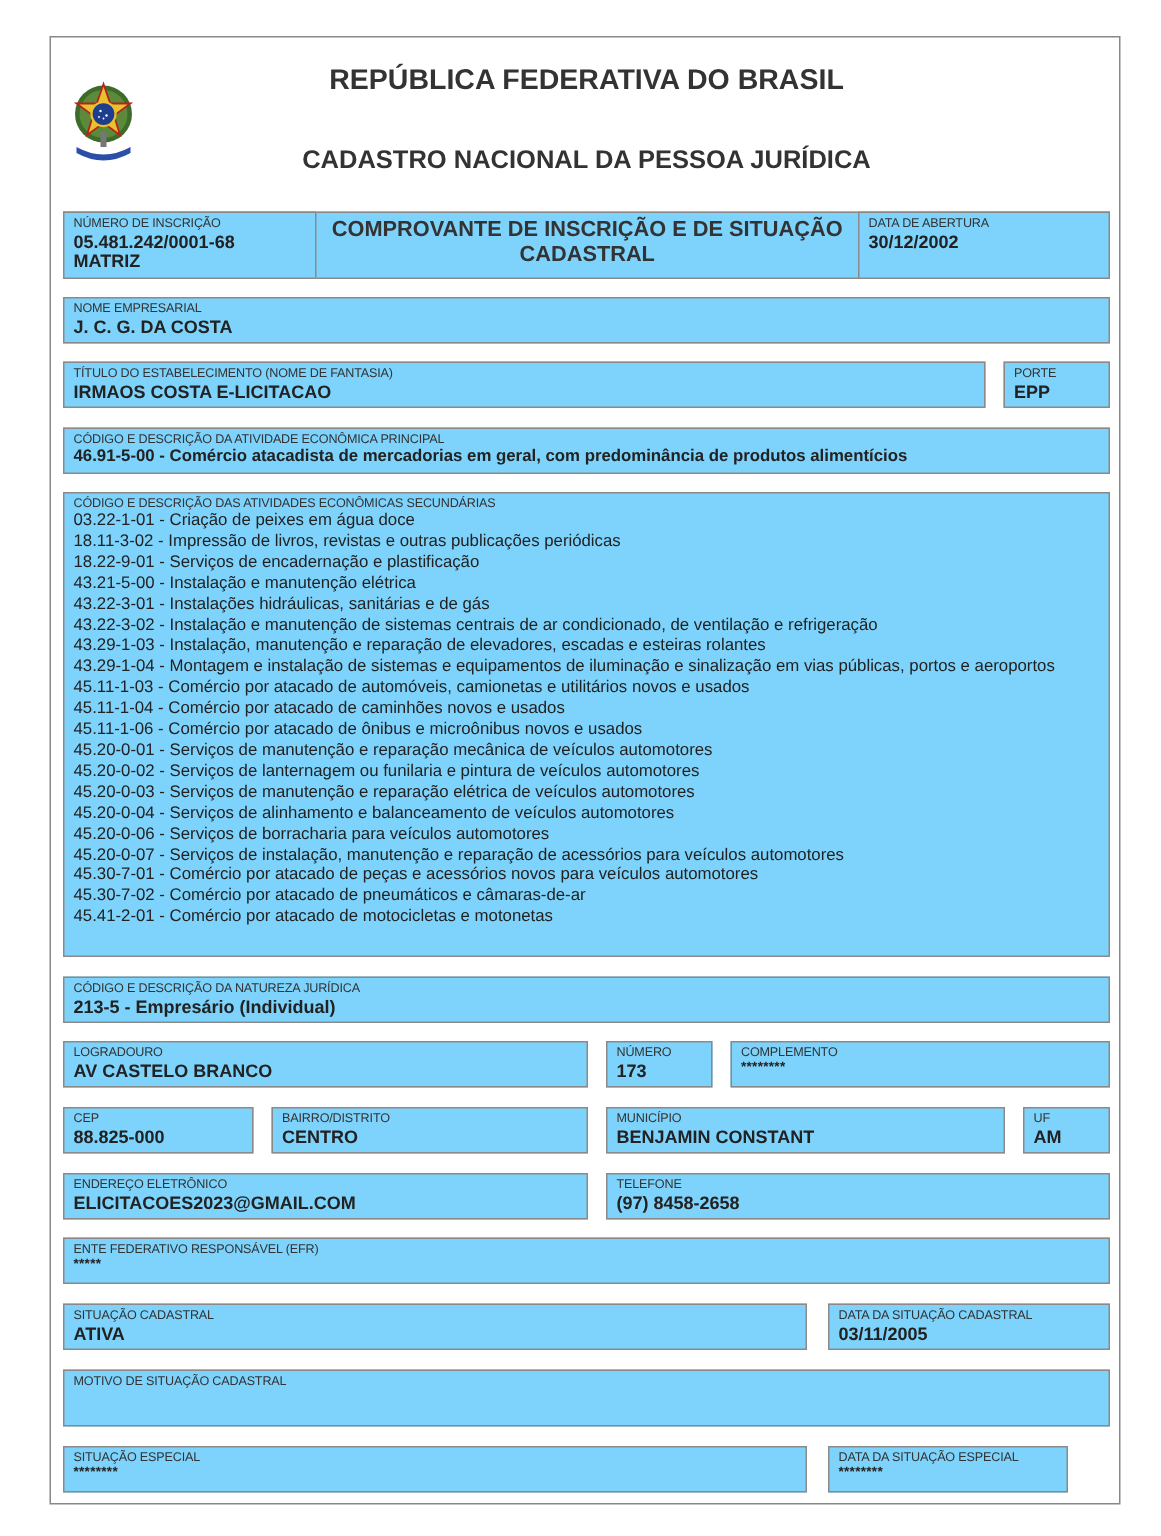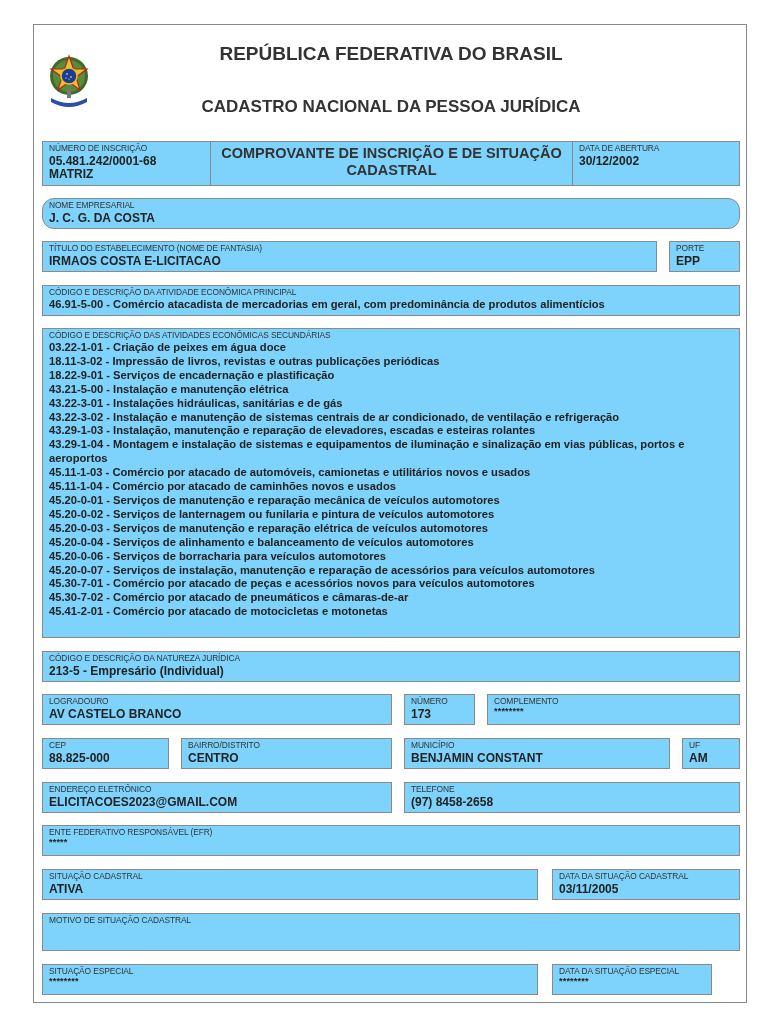--- a/index.html
+++ b/index.html
@@ -14,21 +14,21 @@
          white-space: nowrap; }
   .mask { font-size: 9px; font-weight: bold; top: 11px; letter-spacing: 0.2px; }
   .title1 { position: absolute; left: 0; width: 782px; top: 43px; text-align: center;
             font-size: 19px; font-weight: bold; color: #333; }
   .title2 { position: absolute; left: 0; width: 782px; top: 97px; text-align: center;
             font-size: 17px; font-weight: bold; color: #333; }
   .crest { position: absolute; left: 47px; top: 52px; width: 44px; height: 60px; }
   .head-title { position: absolute; left: 210px; width: 363px; top: 141px; height: 45px;
                 text-align: center; font-size: 14.5px; font-weight: bold; color: #333; line-height: 17px;
                 padding-top: 4px; box-sizing: border-box; }
-  .act-list { position: absolute; left: 6px; top: 12px; width: 690px; font-size: 11.2px; font-weight: bold;
+  .act-list { position: absolute; left: 6px; top: 12px; width: 690px; font-size: 11.2px; font-weight: normal;
               line-height: 13.9px; color: #222; }
   .act-list div { white-space: normal; }
 </style>
 </head>
 <body>
 
 <div class="page"></div>
 
 <svg class="crest" viewBox="0 0 44 60">
   <circle cx="22" cy="24" r="19" fill="#3f6b2a"></circle>
@@ -54,21 +54,21 @@
 </div>
 <div class="head-title">
   <div>COMPROVANTE DE INSCRIÇÃO E DE SITUAÇÃO</div>
   <div>CADASTRAL</div>
 </div>
 <div class="box" style="left:572px; top:141px; width:168px; height:45px;">
   <span class="lbl">DATA DE ABERTURA</span>
   <span class="val">30/12/2002</span>
 </div>
 
-<div class="box" style="left:42px; top:198px; width:698px; height:31px;border-radius:12px;">
+<div class="box" style="left:42px; top:198px; width:698px; height:31px;">
   <span class="lbl">NOME EMPRESARIAL</span>
   <span class="val">J. C. G. DA COSTA</span>
 </div>
 
 <div class="box" style="left:42px; top:241px; width:615px; height:31px;">
   <span class="lbl">TÍTULO DO ESTABELECIMENTO (NOME DE FANTASIA)</span>
   <span class="val">IRMAOS COSTA E-LICITACAO</span>
 </div>
 <div class="box" style="left:669px; top:241px; width:71px; height:31px;">
   <span class="lbl">PORTE</span>
@@ -86,20 +86,21 @@
     <div>03.22-1-01 - Criação de peixes em água doce</div>
     <div>18.11-3-02 - Impressão de livros, revistas e outras publicações periódicas</div>
     <div>18.22-9-01 - Serviços de encadernação e plastificação</div>
     <div>43.21-5-00 - Instalação e manutenção elétrica</div>
     <div>43.22-3-01 - Instalações hidráulicas, sanitárias e de gás</div>
     <div>43.22-3-02 - Instalação e manutenção de sistemas centrais de ar condicionado, de ventilação e refrigeração</div>
     <div>43.29-1-03 - Instalação, manutenção e reparação de elevadores, escadas e esteiras rolantes</div>
     <div>43.29-1-04 - Montagem e instalação de sistemas e equipamentos de iluminação e sinalização em vias públicas, portos e aeroportos</div>
     <div>45.11-1-03 - Comércio por atacado de automóveis, camionetas e utilitários novos e usados</div>
     <div>45.11-1-04 - Comércio por atacado de caminhões novos e usados</div>
+    <div>45.11-1-06 - Comércio por atacado de ônibus e microônibus novos e usados</div>
     <div>45.20-0-01 - Serviços de manutenção e reparação mecânica de veículos automotores</div>
     <div>45.20-0-02 - Serviços de lanternagem ou funilaria e pintura de veículos automotores</div>
     <div>45.20-0-03 - Serviços de manutenção e reparação elétrica de veículos automotores</div>
     <div>45.20-0-04 - Serviços de alinhamento e balanceamento de veículos automotores</div>
     <div>45.20-0-06 - Serviços de borracharia para veículos automotores</div>
     <div>45.20-0-07 - Serviços de instalação, manutenção e reparação de acessórios para veículos automotores</div>
     <div>45.30-7-01 - Comércio por atacado de peças e acessórios novos para veículos automotores</div>
     <div>45.30-7-02 - Comércio por atacado de pneumáticos e câmaras-de-ar</div>
     <div>45.41-2-01 - Comércio por atacado de motocicletas e motonetas</div>
   </div>

